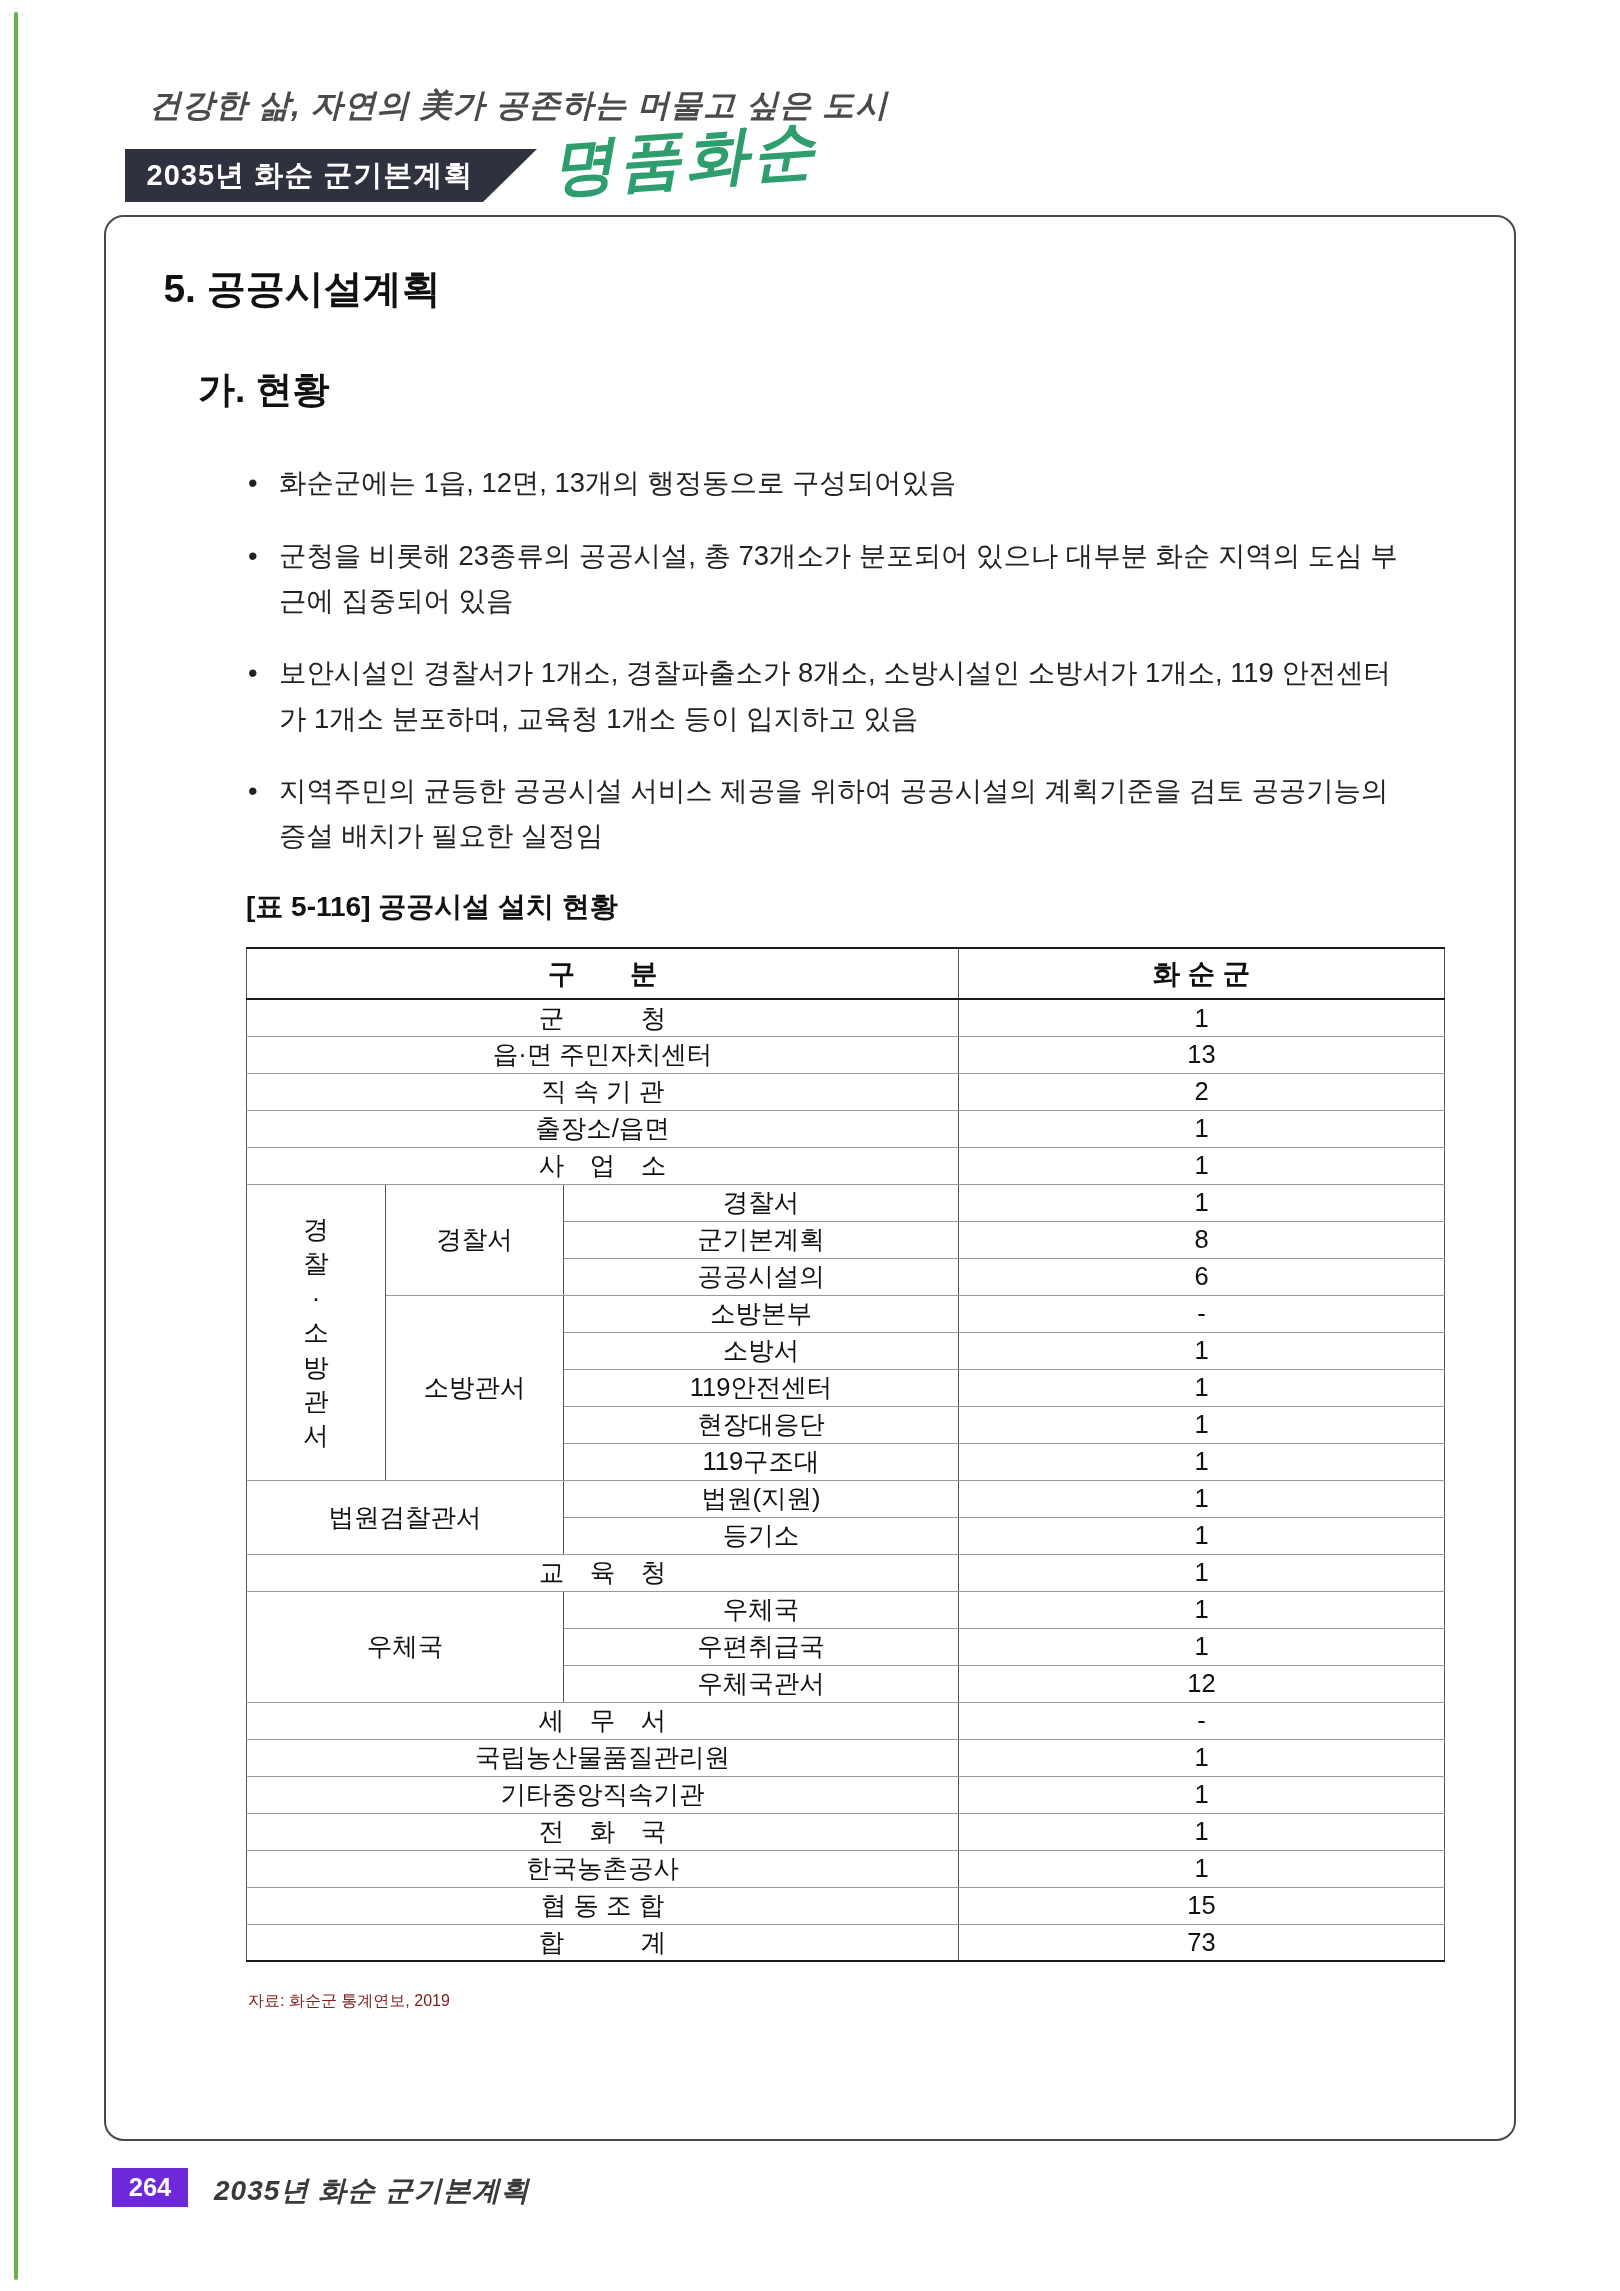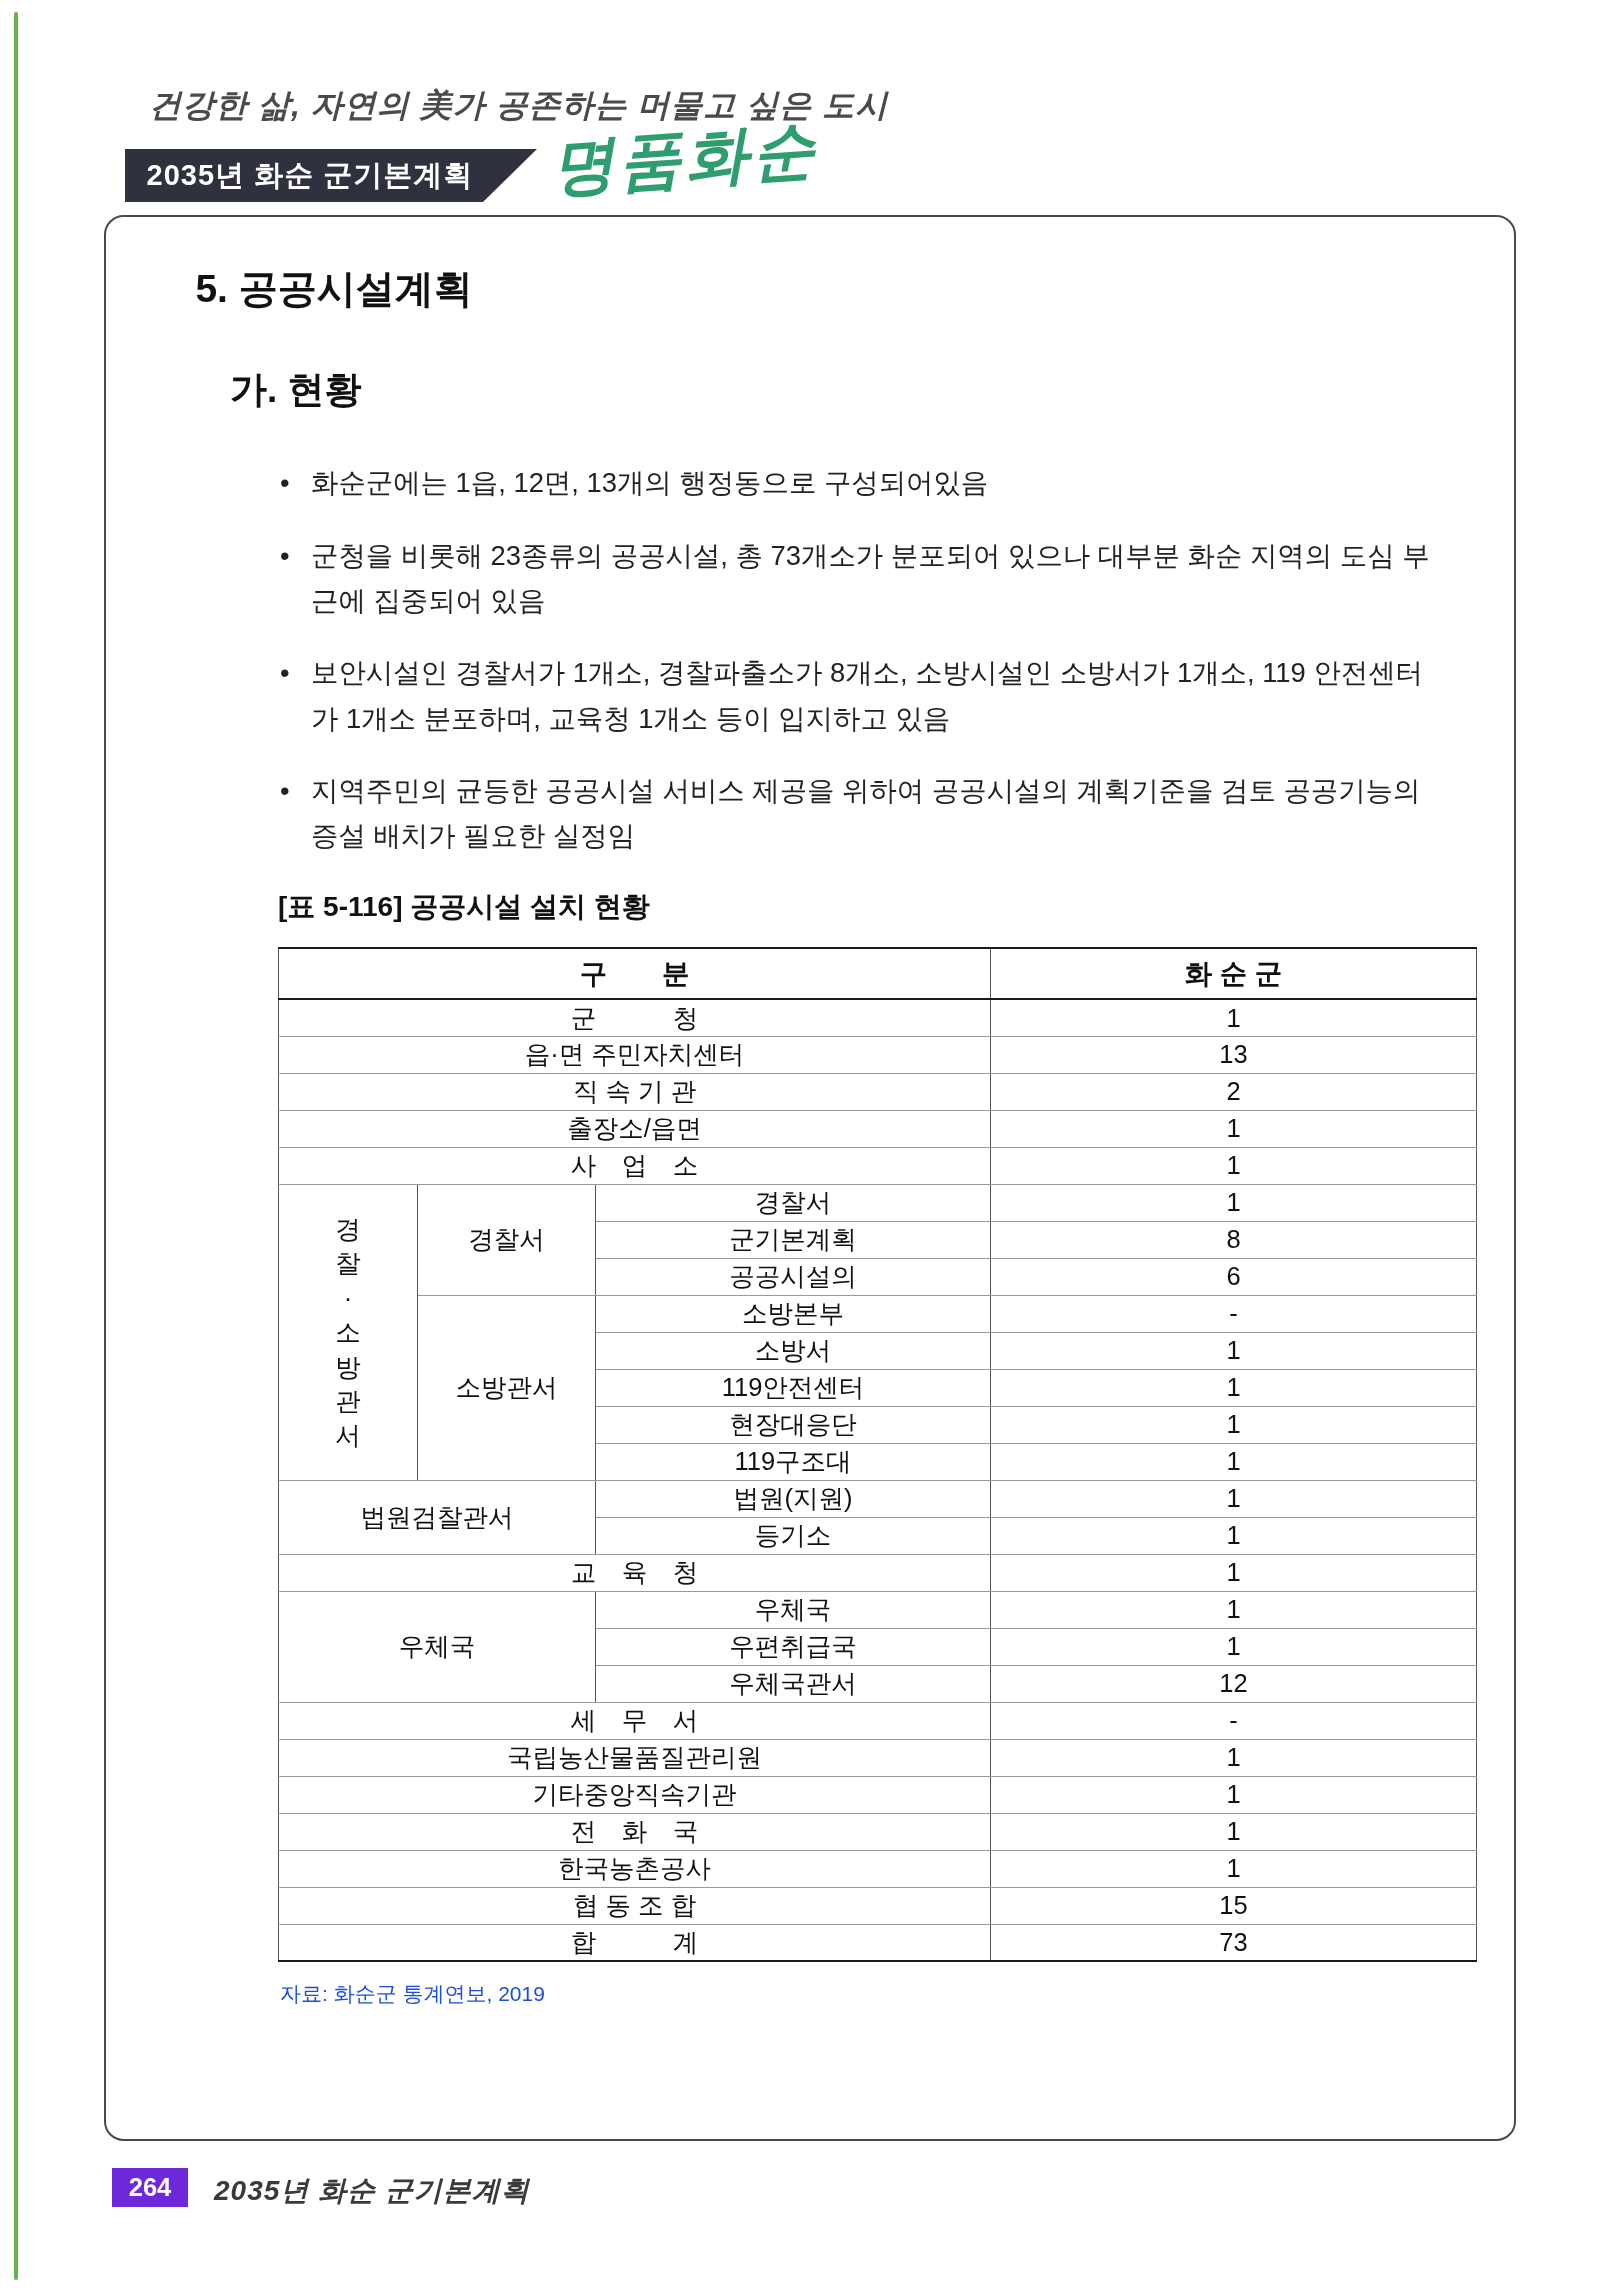--- a/index.html
+++ b/index.html
@@ -40,21 +40,21 @@
     letter-spacing: 3.9px;
   }
 
   
   .content-box {
     position: absolute; left: 104px; top: 215px;
     width: 1412px; height: 1926px;
     border: 2px solid #4a4a4a; border-radius: 19.6px;
     background: #fff;
   }
-  .inner { padding: 45px 62px; }
+  .inner { padding: 45px 30px; }
 
   .sec-title { margin-left: 27.4px; font-size: 39px; font-weight: bold; color: #111; }
   .sub-title { margin-left: 62px; margin-top: 49px; font-size: 37px; font-weight: bold; color: #111; }
 
   .bullets { list-style: none; margin-left: 106px; margin-top: 45px; width: 1157px; }
   .bullets li {
     position: relative; padding-left: 37px; margin-bottom: 27.4px;
     font-size: 27.4px; line-height: 1.65; color: #222;
   }
   .bullets li::before {
@@ -79,21 +79,21 @@
   }
   table.facility thead th {
     height: 51px; font-size: 27.4px; font-weight: bold;
     border-bottom: 2.9px solid #1a1a1a;
   }
   table.facility tbody tr:last-child td { border-bottom: 2.9px solid #1a1a1a; }
   .vcell span {
     display: inline-block; width: 29px; word-break: break-all;
     line-height: 1.35; white-space: normal; font-size: 25.5px;
   }
-  .source-note { font-size: 21px; color: #1d4ed8; margin-top: 18px; margin-left: 2px; }
+  .source-note { font-size: 16px; color: #7f1d1d; margin-top: 29px; margin-left: 2px; }
 
   
   .footer-badge {
     position: absolute; left: 112px; top: 2168px;
     width: 76px; height: 39px; background: #6d28d9;
     color: #ffffff; font-size: 25.5px; font-weight: bold;
     text-align: center; line-height: 39px;
   }
   .footer-label {
     position: absolute; left: 214px; top: 2172px;

